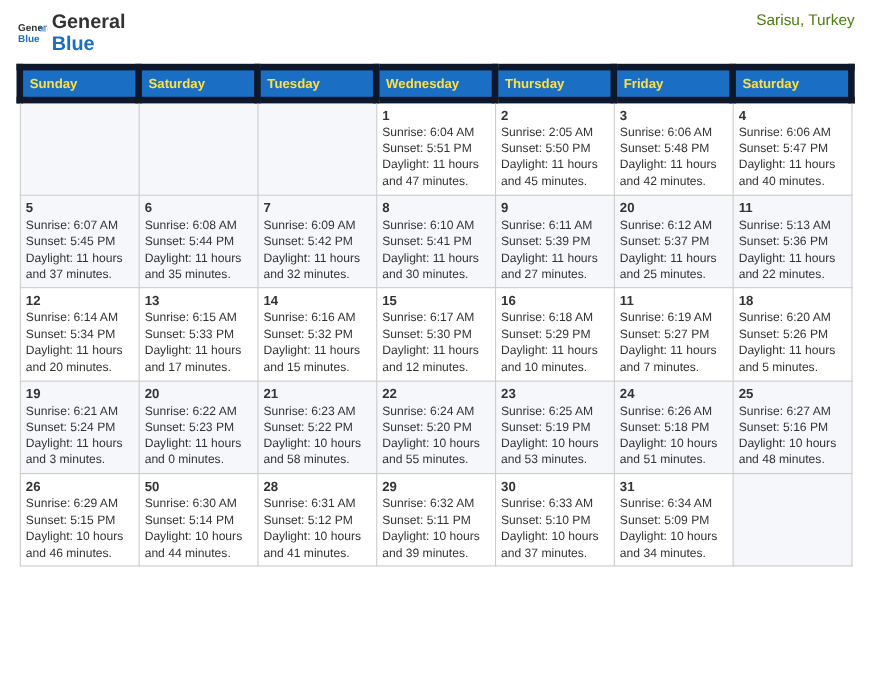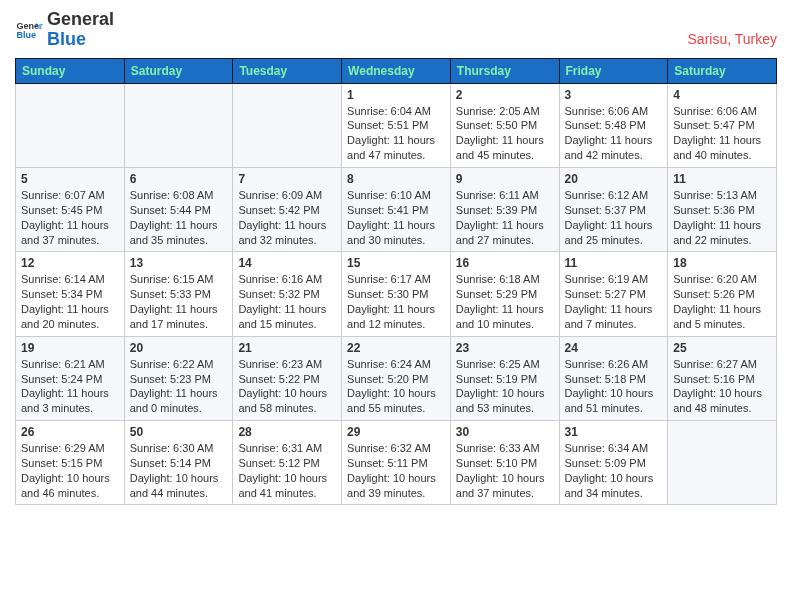--- a/index.html
+++ b/index.html
@@ -44,36 +44,35 @@
       text-align: right;
     }
     .month-title {
       font-size: 32px;
       font-weight: bold;
       color: #333;
       line-height: 1.1;
     }
     .subtitle {
       font-size: 14px;
-      color: #ef4444;
-      margin-top: 21px;
+      color: #4d7c0f;
     }
     .calendar {
       width: 100%;
       border-collapse: collapse;
       border: 1px solid #ccc;
     }
     .calendar th {
       background: #1a6fc4;
-      color: #86efac;
+      color: #fde047;
       font-size: 12px;
       font-weight: bold;
       padding: 5px 6px;
       text-align: left;
-      border: 1px solid #0f172a;
+      border: 6px solid #0f172a;
     }
     .calendar td {
       width: calc(100%/7);
       vertical-align: top;
       border: 1px solid #ccc;
       padding: 4px 5px;
       min-height: 80px;
       font-size: 10px;
       color: #333;
       background: #fff;

